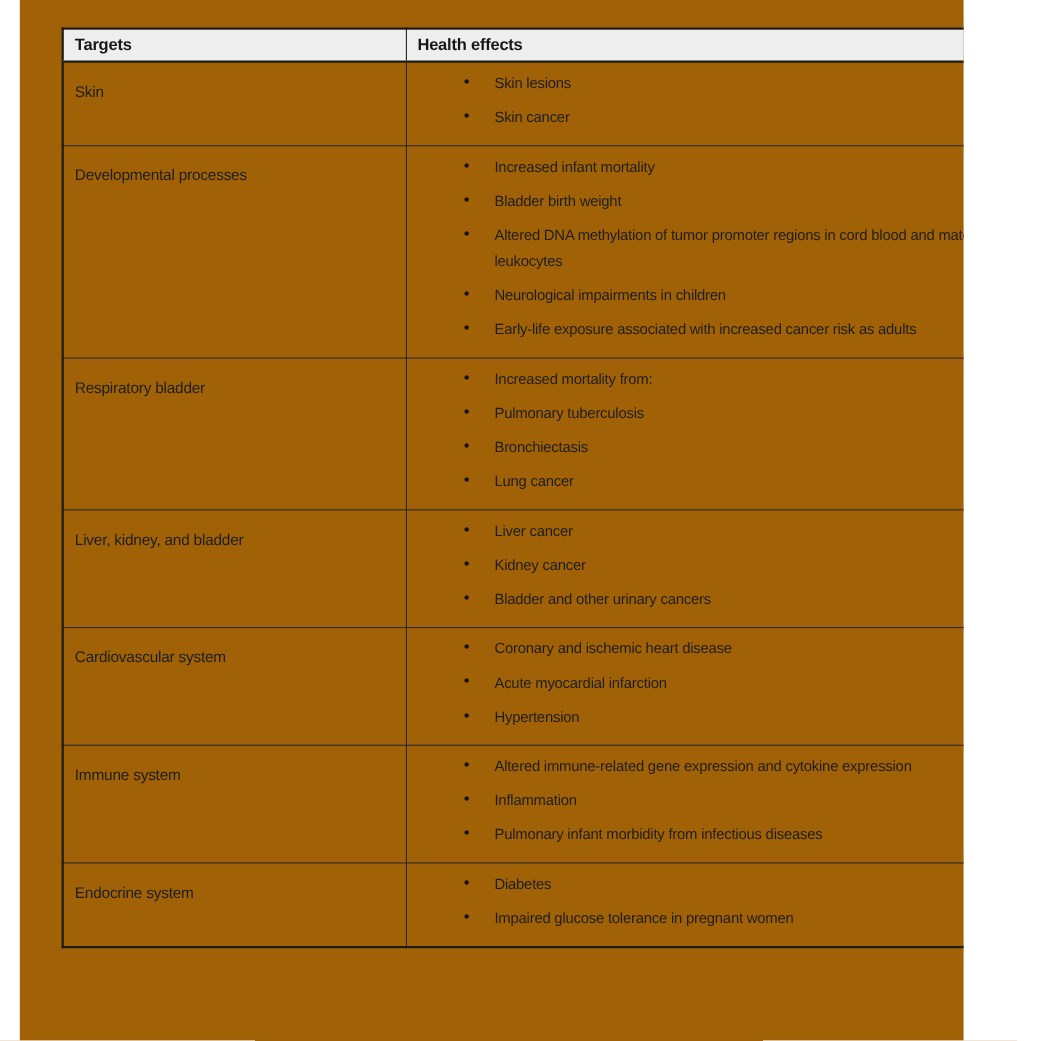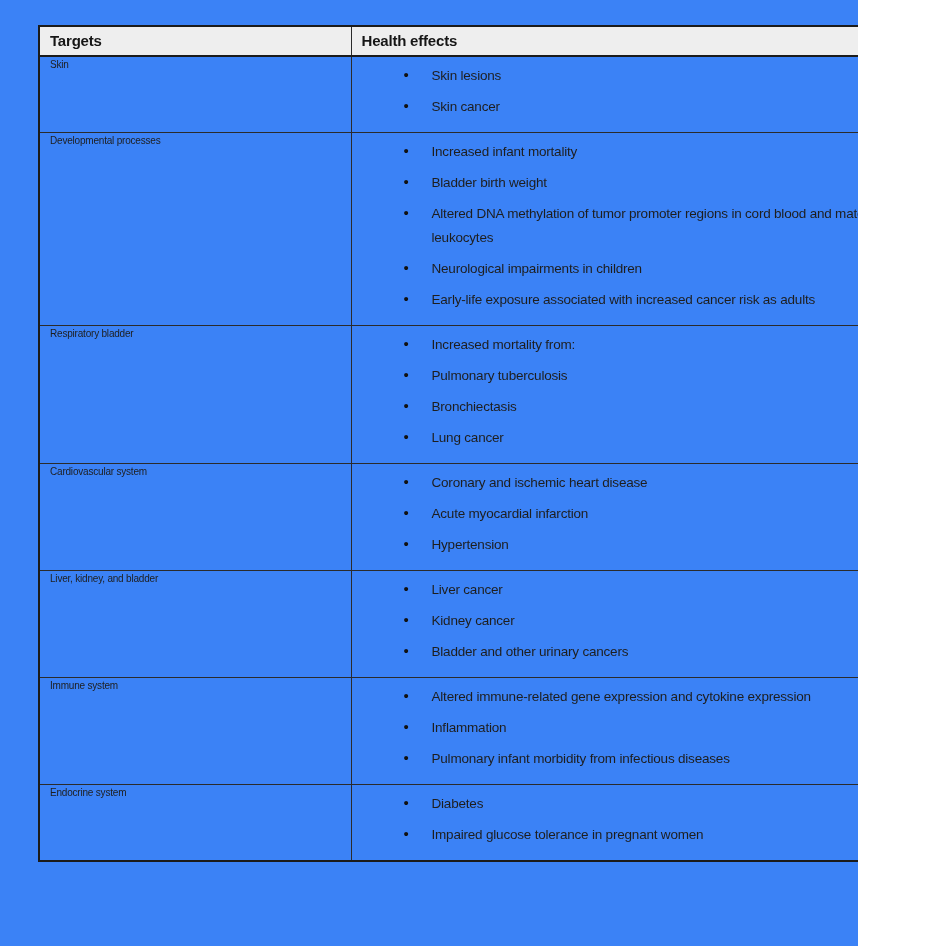--- a/index.html
+++ b/index.html
@@ -6,22 +6,23 @@
     margin: 0;
     padding: 0;
     background: #ffffff;
     font-family: "Liberation Sans", sans-serif;
     color: #1c1c1c;
   }
   .page {
     position: relative;
     width: 858px;
     height: 946px;
-    background: #3b82f6;
+    background: #a16207;
     overflow: hidden;
+    margin-left: 18px;
   }
   table.effects-table {
     position: absolute;
     left: 38px;
     top: 25px;
     width: 869px;
     border-collapse: collapse;
     table-layout: fixed;
     border: 2px solid #1b1b1b;
   }
@@ -35,22 +36,22 @@
   thead th {
     background: #eeeeee;
     font-size: 15px;
     font-weight: bold;
     padding: 5px 10px 6px;
     border-bottom: 2px solid #1b1b1b;
     letter-spacing: -0.2px;
     color: #161616;
   }
   td.target-cell {
-    font-size: 10px;
-    padding: 2px 10px;
+    font-size: 14px;
+    padding: 18px 10px;
     letter-spacing: -0.2px;
     color: #1e1e1e;
   }
   td.effects-cell {
     padding: 7px 12px 6px;
   }
   ul.effects-list {
     margin: 0;
     padding: 0 0 0 40px;
     list-style: none;
@@ -114,36 +115,36 @@
           <td class="effects-cell">
             <ul class="effects-list">
               <li><span class="bullet">•</span><span>Increased mortality from:</span></li>
               <li><span class="bullet">•</span><span>Pulmonary tuberculosis</span></li>
               <li><span class="bullet">•</span><span>Bronchiectasis</span></li>
               <li><span class="bullet">•</span><span>Lung cancer</span></li>
             </ul>
           </td>
         </tr>
         <tr>
+          <td class="target-cell">Liver, kidney, and bladder</td>
+          <td class="effects-cell">
+            <ul class="effects-list">
+              <li><span class="bullet">•</span><span>Liver cancer</span></li>
+              <li><span class="bullet">•</span><span>Kidney cancer</span></li>
+              <li><span class="bullet">•</span><span>Bladder and other urinary cancers</span></li>
+            </ul>
+          </td>
+        </tr>
+        <tr>
           <td class="target-cell">Cardiovascular system</td>
           <td class="effects-cell">
             <ul class="effects-list">
               <li><span class="bullet">•</span><span>Coronary and ischemic heart disease</span></li>
               <li><span class="bullet">•</span><span>Acute myocardial infarction</span></li>
               <li><span class="bullet">•</span><span>Hypertension</span></li>
-            </ul>
-          </td>
-        </tr>
-        <tr>
-          <td class="target-cell">Liver, kidney, and bladder</td>
-          <td class="effects-cell">
-            <ul class="effects-list">
-              <li><span class="bullet">•</span><span>Liver cancer</span></li>
-              <li><span class="bullet">•</span><span>Kidney cancer</span></li>
-              <li><span class="bullet">•</span><span>Bladder and other urinary cancers</span></li>
             </ul>
           </td>
         </tr>
         <tr>
           <td class="target-cell">Immune system</td>
           <td class="effects-cell">
             <ul class="effects-list">
               <li><span class="bullet">•</span><span>Altered immune-related gene expression and cytokine expression</span></li>
               <li><span class="bullet">•</span><span>Inflammation</span></li>
               <li><span class="bullet">•</span><span>Pulmonary infant morbidity from infectious diseases</span></li>

